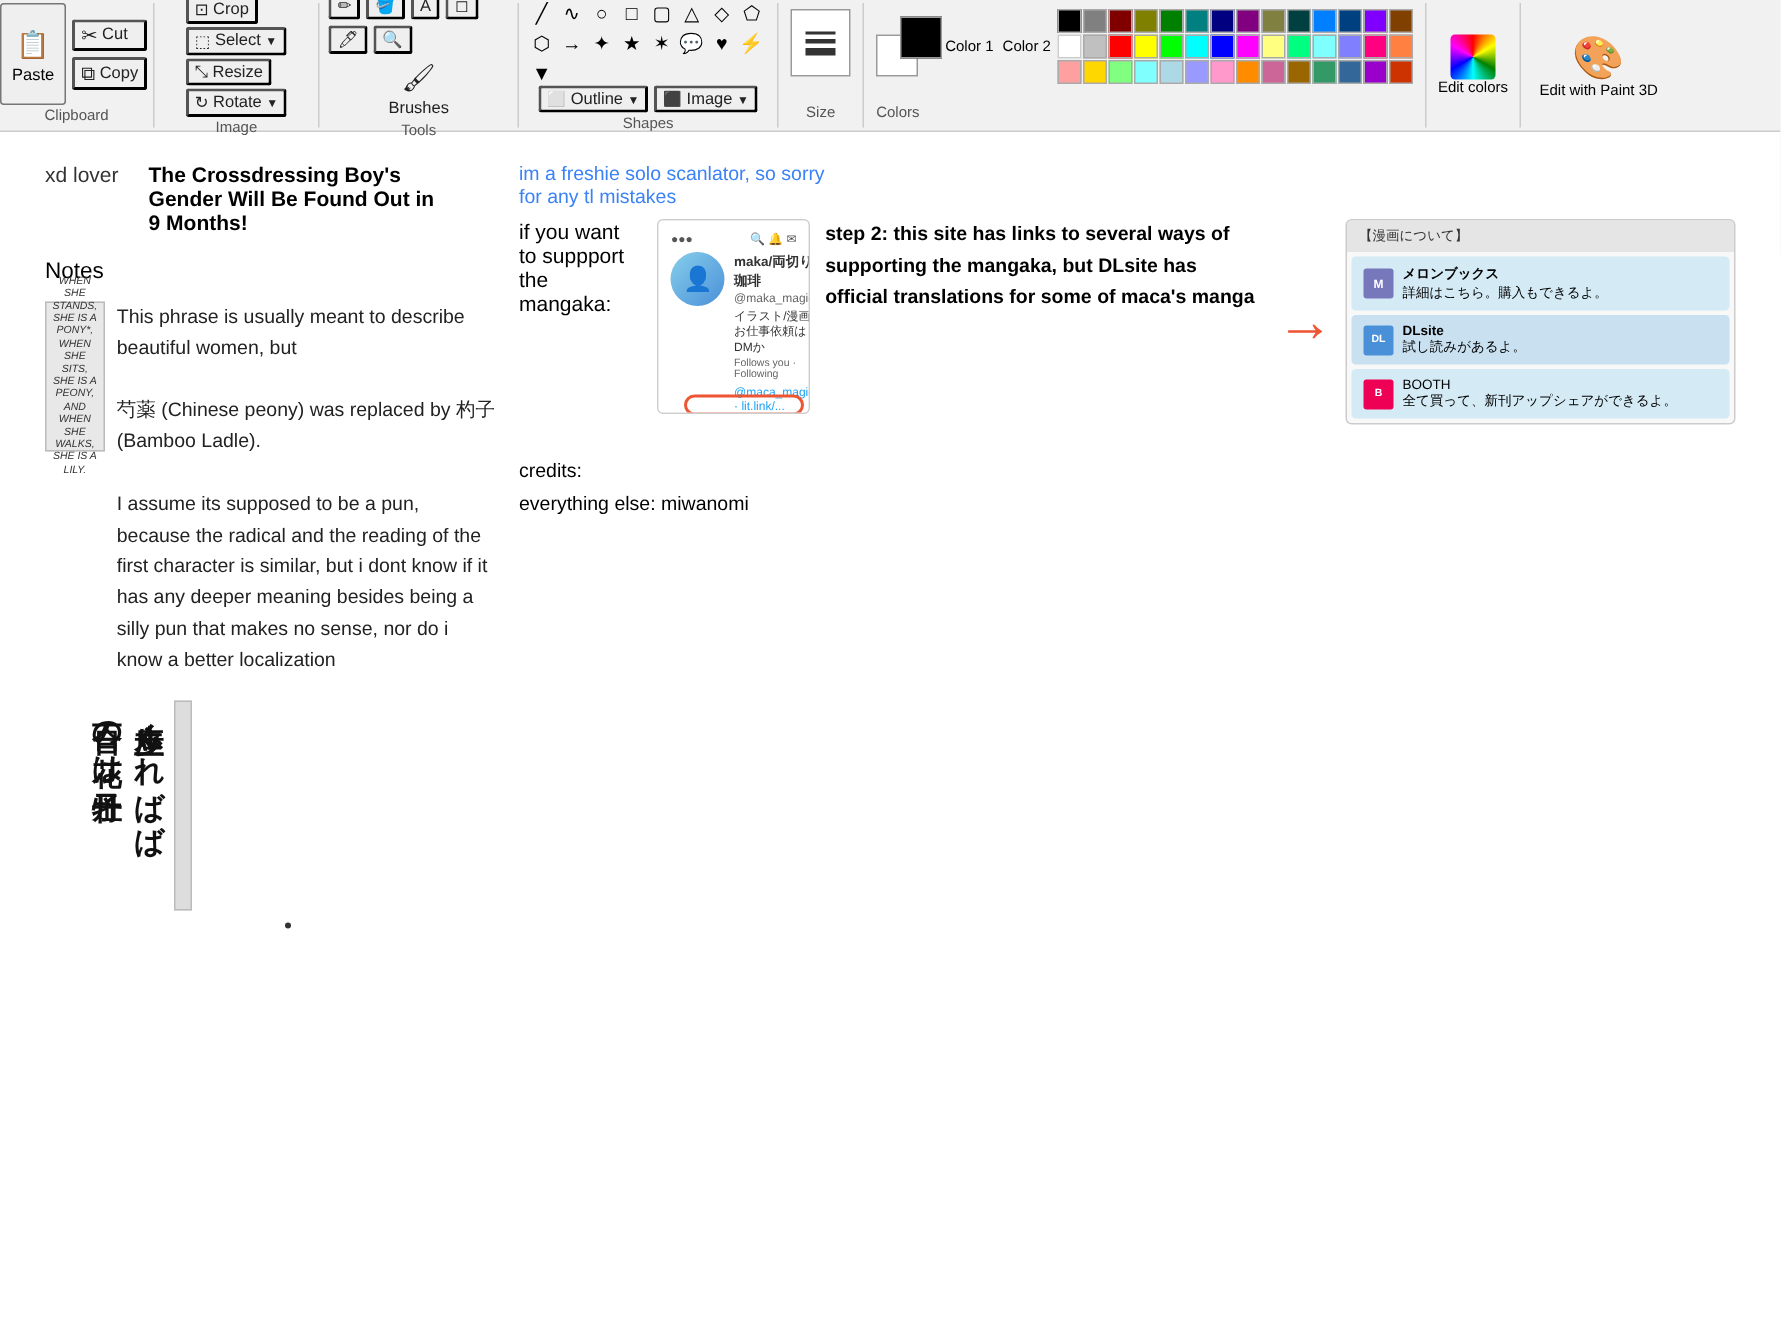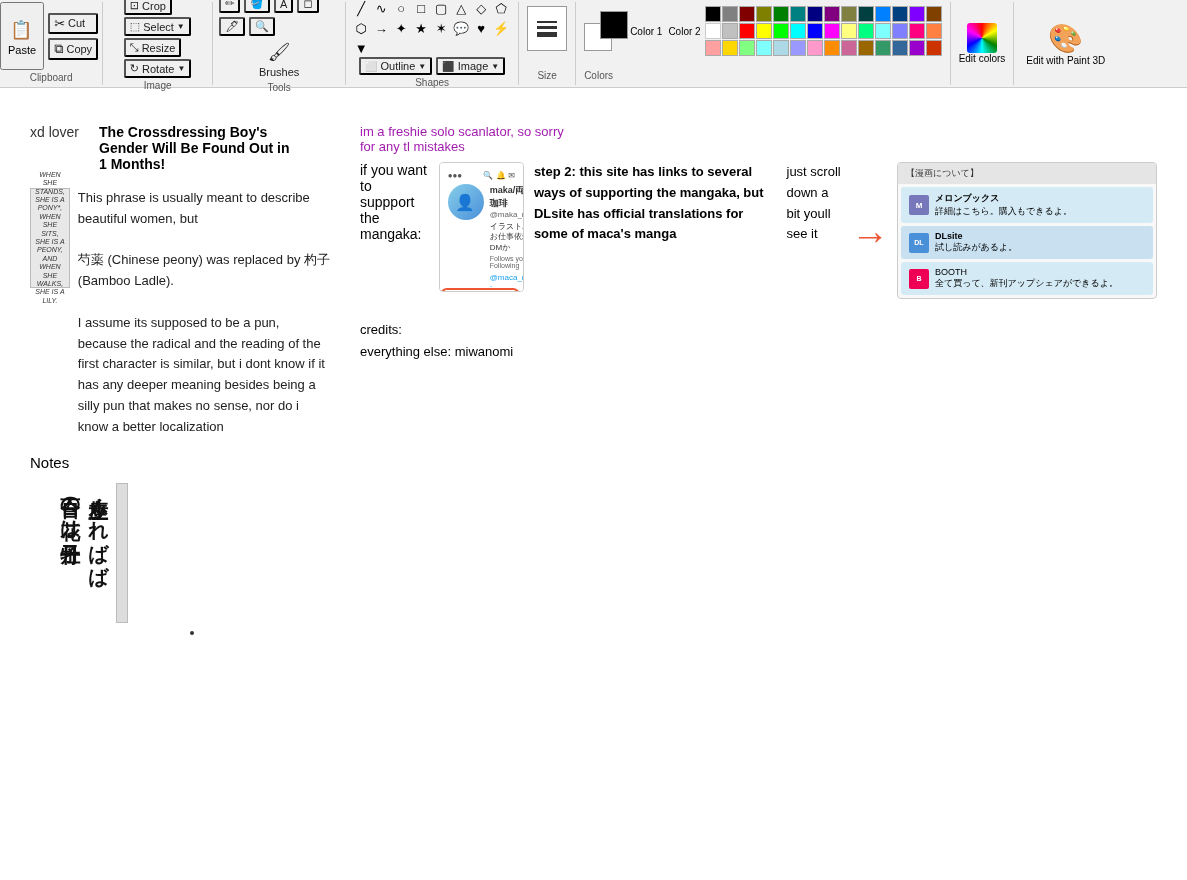--- a/index.html
+++ b/index.html
@@ -158,24 +158,24 @@
       padding: 4px 12px;
       cursor: pointer;
       min-width: 70px;
     }
     .edit3d-icon { font-size: 28px; }
 
     
     .main-content {
       background: white;
       margin: 0;
-      padding: 36px 30px;
+      padding: 20px 30px;
       min-height: 792px;
       display: flex;
-      gap: 30px;
+      gap: 16px;
     }
     .page-thumbnail {
       width: 90px;
       height: 100px;
       background: #e8e8e8;
       border: 1px solid #bbb;
       display: flex;
       flex-direction: column;
       align-items: center;
       justify-content: center;
@@ -534,48 +534,48 @@
     <span style="font-size:10px; text-align:center;">Edit with Paint 3D</span>
   </div>
 </div>
 
 <div class="main-content">
 
   <div class="left-col">
 
     <div style="display:flex; gap:20px; margin-bottom:16px; align-items:flex-start;">
       <span style="font-size:14px; color:#333;">xd lover</span>
-      <span style="font-size:14px; font-weight:bold; max-width:200px;">The Crossdressing Boy's Gender Will Be Found Out in 1 Months!</span>
-    </div>
+      <span style="font-size:14px; font-weight:bold; max-width:200px;">The Crossdressing Boy's Gender Will Be Found Out in 9 Months!</span>
+    </div>
+
+    <div style="font-size:15px; margin-bottom:12px;">Notes</div>
 
     <div style="display:flex; gap:8px; margin-bottom:16px;">
       <div class="page-thumbnail">WHEN SHE STANDS, SHE IS A PONY*, WHEN SHE SITS, SHE IS A PEONY, AND WHEN SHE WALKS, SHE IS A LILY.</div>
       <div class="note-text">
         <span>This phrase is usually meant to describe beautiful women, but</span><br><br>
         <span>芍薬 (Chinese peony) was replaced by 杓子 (Bamboo Ladle).</span><br><br>
         <span>I assume its supposed to be a pun, because the radical and the reading of the first character is similar, but i dont know if it has any deeper meaning besides being a silly pun that makes no sense, nor do i know a better localization</span>
       </div>
     </div>
 
-    <div style="font-size:15px; margin-bottom:12px;">Notes</div>
-
     <div style="display:flex; gap:6px; align-items:flex-start; margin-left: 30px;">
       <span class="vertical-text">百合の花は牡丹子</span>
       <span class="vertical-text">立座歩くればば</span>
       <div class="page-strip"></div>
     </div>
 
     <div style="margin: 8px 0 0 160px;">
       <div class="small-dot"></div>
     </div>
   </div>
 
   <div class="right-col">
 
-    <div style="align-self:flex-end; margin-bottom:8px; font-size:13px; color:#a21caf; max-width:220px;">im a freshie solo scanlator, so sorry for any tl mistakes</div>
+    <div style="align-self:flex-end; margin-bottom:8px; font-size:13px; color:#3b82f6; max-width:220px;">im a freshie solo scanlator, so sorry for any tl mistakes</div>
 
     <div class="support-section">
       <div style="font-size:14px;">if you want to suppport the mangaka:</div>
 
 
       <div class="twitter-screenshot">
         <div class="twitter-inner">
           <div class="twitter-header-bar">
             <span>●●●</span>
             <span>🔍 🔔 ✉</span>
@@ -594,21 +594,20 @@
           </div>
 
           <div style="margin-top:4px; font-size:8px; color:#1da1f2; padding-left:42px; position:relative;">
             <span>@maca_magic · lit.link/...</span>
             <div style="position:absolute; right:-5px; bottom:-2px; width:80px; height:14px; border:2px solid #e53; border-radius:7px;"></div>
           </div>
         </div>
       </div>
 
       <div style="font-size:13px; line-height:1.6; max-width:340px;font-weight:bold;">step 2: this site has links to several ways of supporting the mangaka, but DLsite has official translations for some of maca's manga</div>
-      <div style="font-size:13px; line-height:1.6;">just scroll down a bit youll see it</div>
 
       <div style="display:flex; align-items:center; gap:8px;">
         <div style="font-size:38px; color:#e53; font-weight:bold; line-height:1;">→</div>
         <div class="step2-screenshot">
           <div class="step2-header">【漫画について】</div>
           <div class="step2-item">
             <div class="step2-item-icon" style="background:#77b;">M</div>
             <div>
               <div style="font-weight:bold;">メロンブックス</div>
               <div>詳細はこちら。購入もできるよ。</div>

